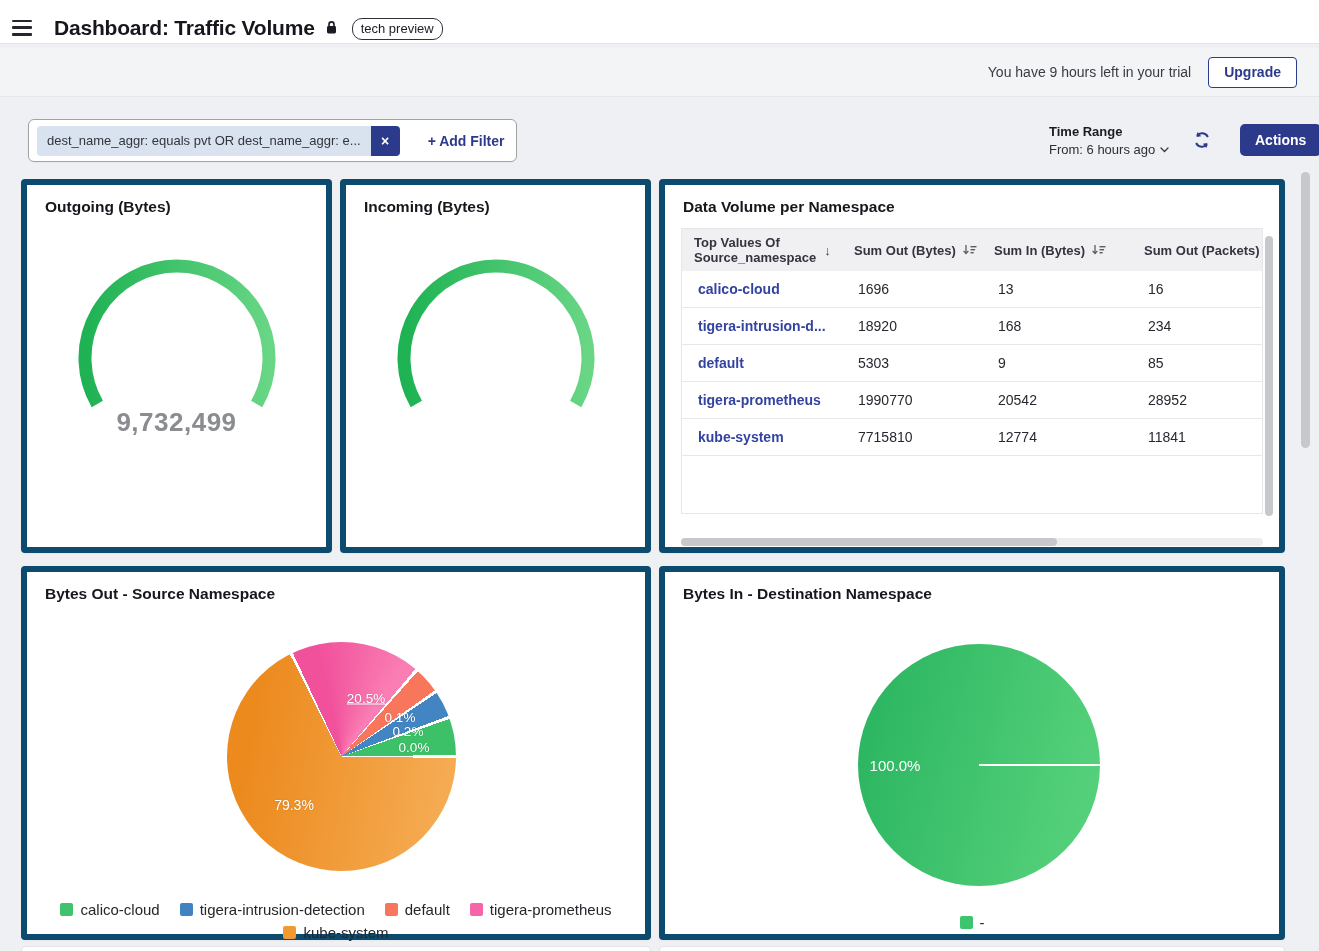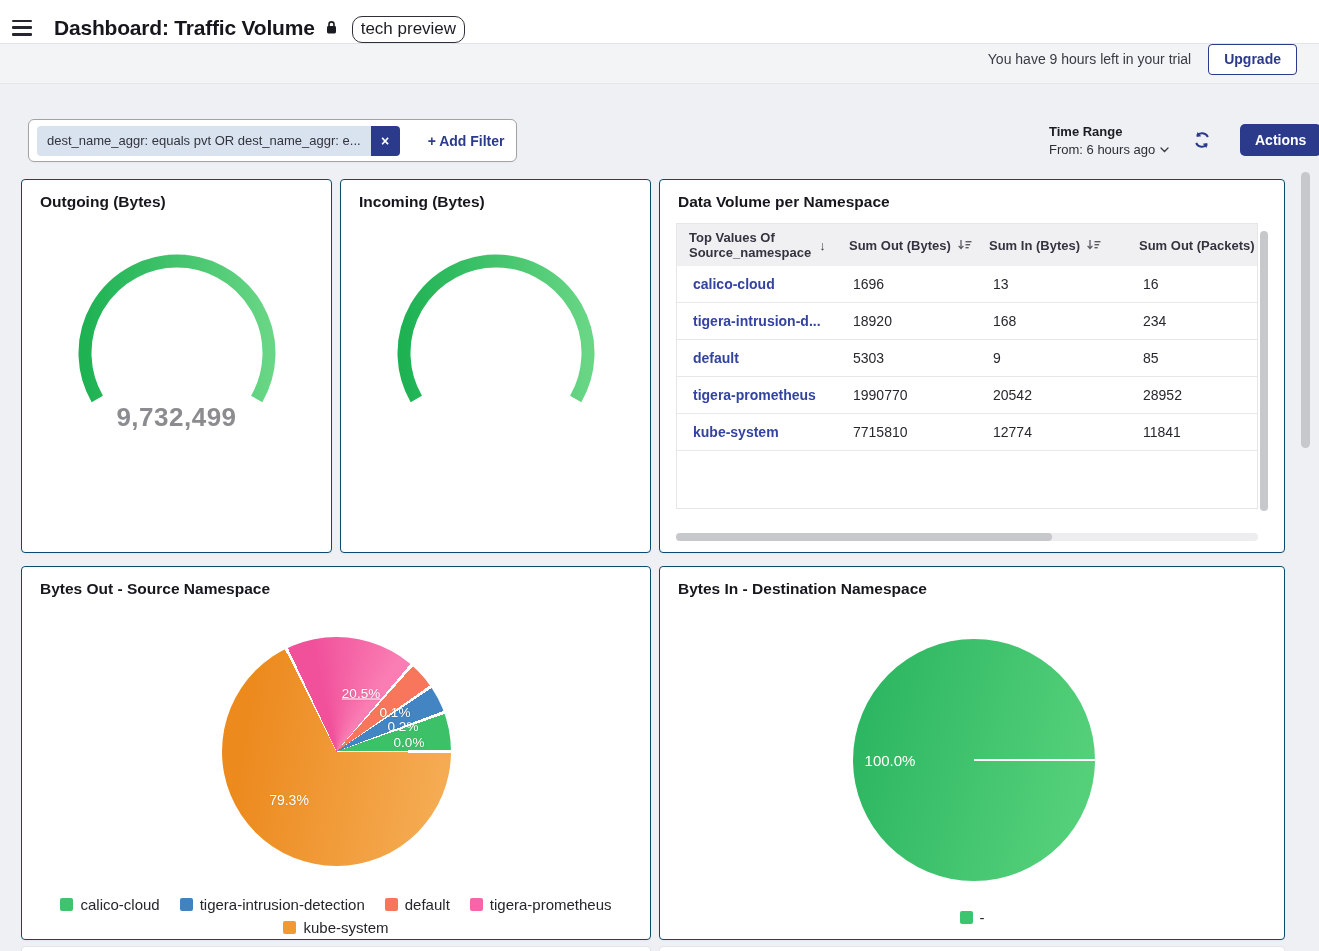--- a/index.html
+++ b/index.html
@@ -15,35 +15,35 @@
   .app-header {
     position:absolute; top:0; left:0; width:1319px; height:44px;
     background:#fff; border-bottom:1px solid #e3e4e8;
     display:flex; align-items:center; padding:12px 17px 0 10px; z-index:5;
   }
   .hamburger { width:20px; height:16px; display:flex; flex-direction:column; justify-content:space-between; cursor:pointer; margin:0 22px 0 2px; }
   .hamburger i { display:block; height:2.5px; background:#26262e; border-radius:1px; }
   .page-title { font-size:21px; font-weight:700; letter-spacing:-0.2px; color:#16161d; white-space:nowrap; }
   .lock-icon { margin-left:10px; display:inline-flex; }
   .badge {
-    margin-left:14px; margin-top:3px; font-size:17px; color:#1c1c24;
+    margin-left:14px; margin-top:3px; font-size:13px; color:#1c1c24;
     border:1px solid #30303a; border-radius:10px; padding:2px 8px 3px; white-space:nowrap;
   }
   .header-right { margin-left:auto; display:flex; align-items:center; }
   .cluster-select { display:flex; align-items:center; cursor:pointer; }
   .cluster-label { font-size:14.5px; color:#1e1e28; }
   .cluster-select svg { margin-left:12px; }
   .avatar {
     margin-left:30px; width:25px; height:25px; border-radius:50%;
     background:#e9b713; color:#fff; font-size:10px; font-weight:700;
     display:flex; align-items:center; justify-content:center; cursor:pointer;
   }
   
   .trial-bar {
-    position:absolute; top:35px; left:0; width:1319px; height:49px;
+    position:absolute; top:48px; left:0; width:1319px; height:49px;
     background:#f3f4f6; border-bottom:1px solid #e6e7ea;
     display:flex; align-items:center; justify-content:flex-end; padding-right:22px;
   }
   .trial-msg { font-size:14px; color:#3a3a44; }
   .upgrade-btn {
     margin-left:17px; height:31px; padding:0 15px; background:#fff;
     border:1px solid #2c3a8c; border-radius:4px; color:#2c3a8c;
     font-size:14px; font-weight:600; font-family:inherit; cursor:pointer;
   }
   
@@ -68,21 +68,21 @@
   .tr-value { font-size:13px; color:#2e2e38; margin-top:3px; display:flex; align-items:center; cursor:pointer; }
   .tr-value svg { margin-left:5px; }
   .refresh-btn { position:absolute; left:1192px; top:130px; width:20px; height:20px; cursor:pointer; background:none; border:none; padding:0; }
   .actions-btn {
     position:absolute; left:1240px; top:124px; height:32px; padding:0 15px;
     background:#2c3a8c; border:none; border-radius:5px; color:#fff;
     font-size:14px; font-weight:600; font-family:inherit; cursor:pointer;
   }
   
   .card {
-    position:absolute; background:#fff; border:1px solid #0c4a6e; border-radius:4px;
+    position:absolute; background:#fff; border:6px solid #0c4a6e; border-radius:4px;
     box-shadow:0 1px 2px rgba(0,0,0,.04);
   }
   .card-title { padding:13px 18px 0; font-size:15.5px; font-weight:700; color:#16161d; }
   #card-outgoing { left:21px;  top:179px; width:311px; height:374px; }
   #card-incoming { left:340px; top:179px; width:311px; height:374px; }
   #card-table    { left:659px; top:179px; width:626px; height:374px; }
   #card-pie-out  { left:21px;  top:566px; width:630px; height:374px; }
   #card-pie-in   { left:659px; top:566px; width:626px; height:374px; }
   
   .gauge-wrap { position:absolute; left:50%; top:58px; transform:translateX(-50%); }

